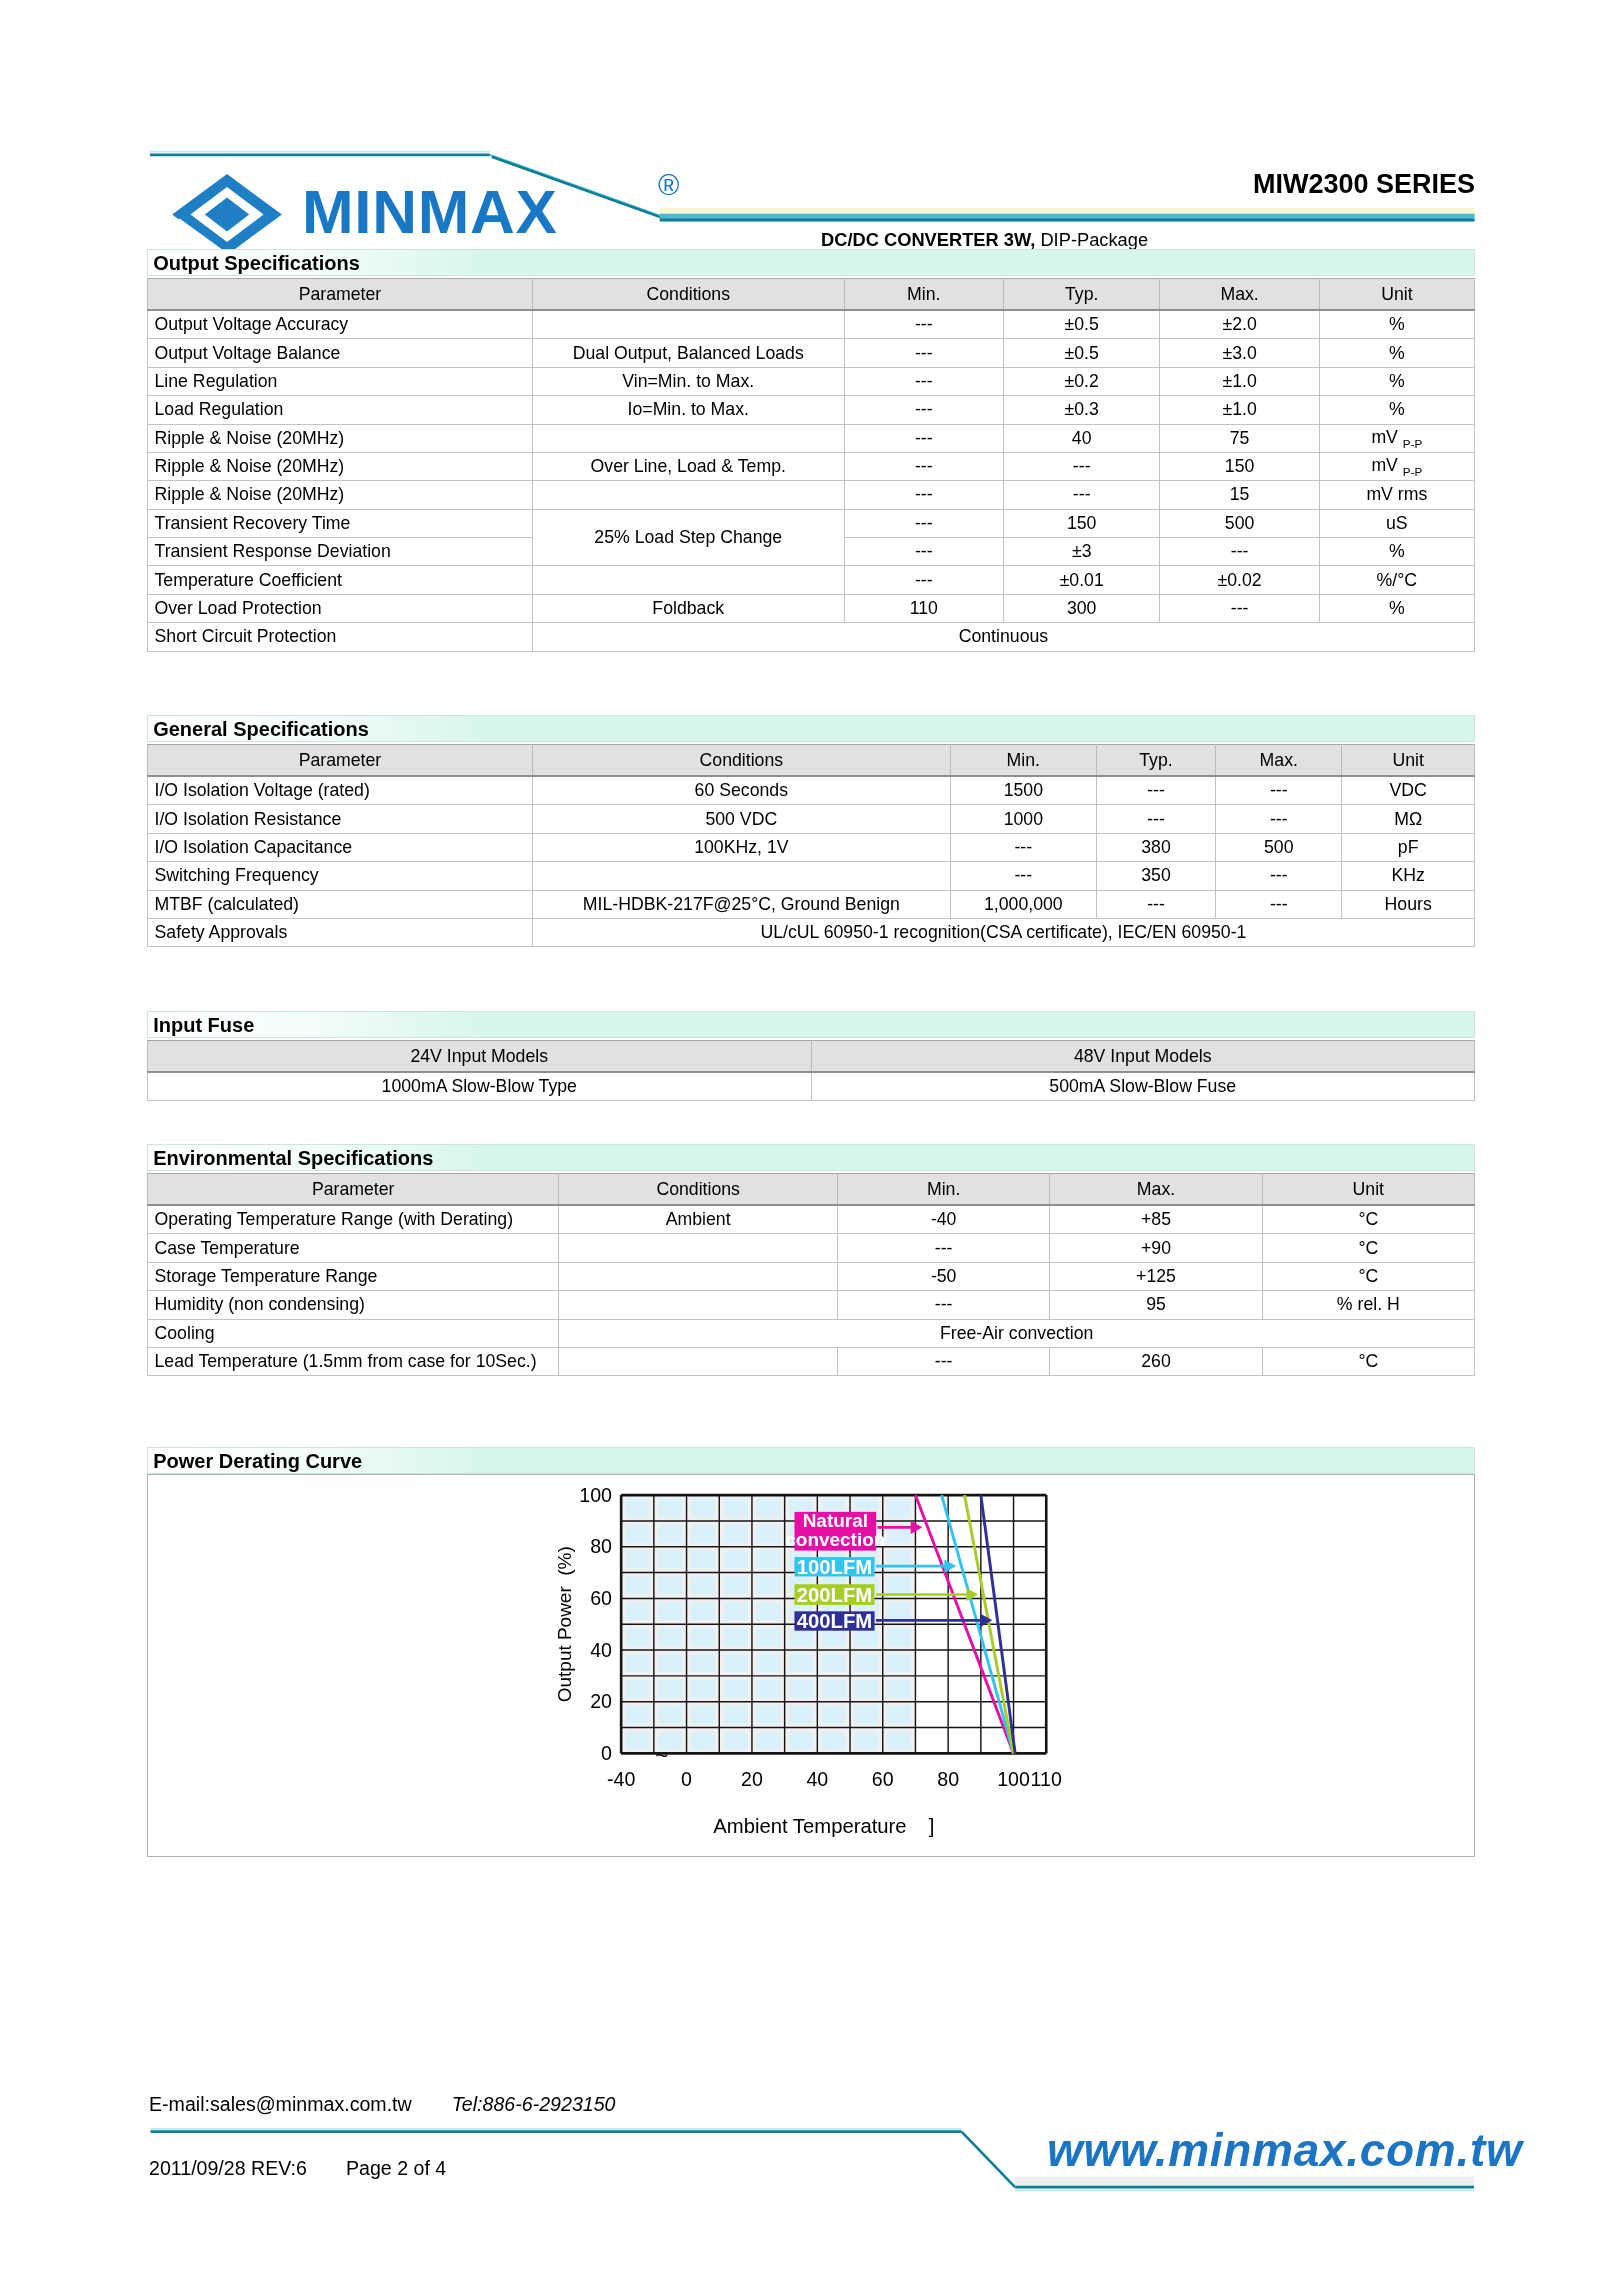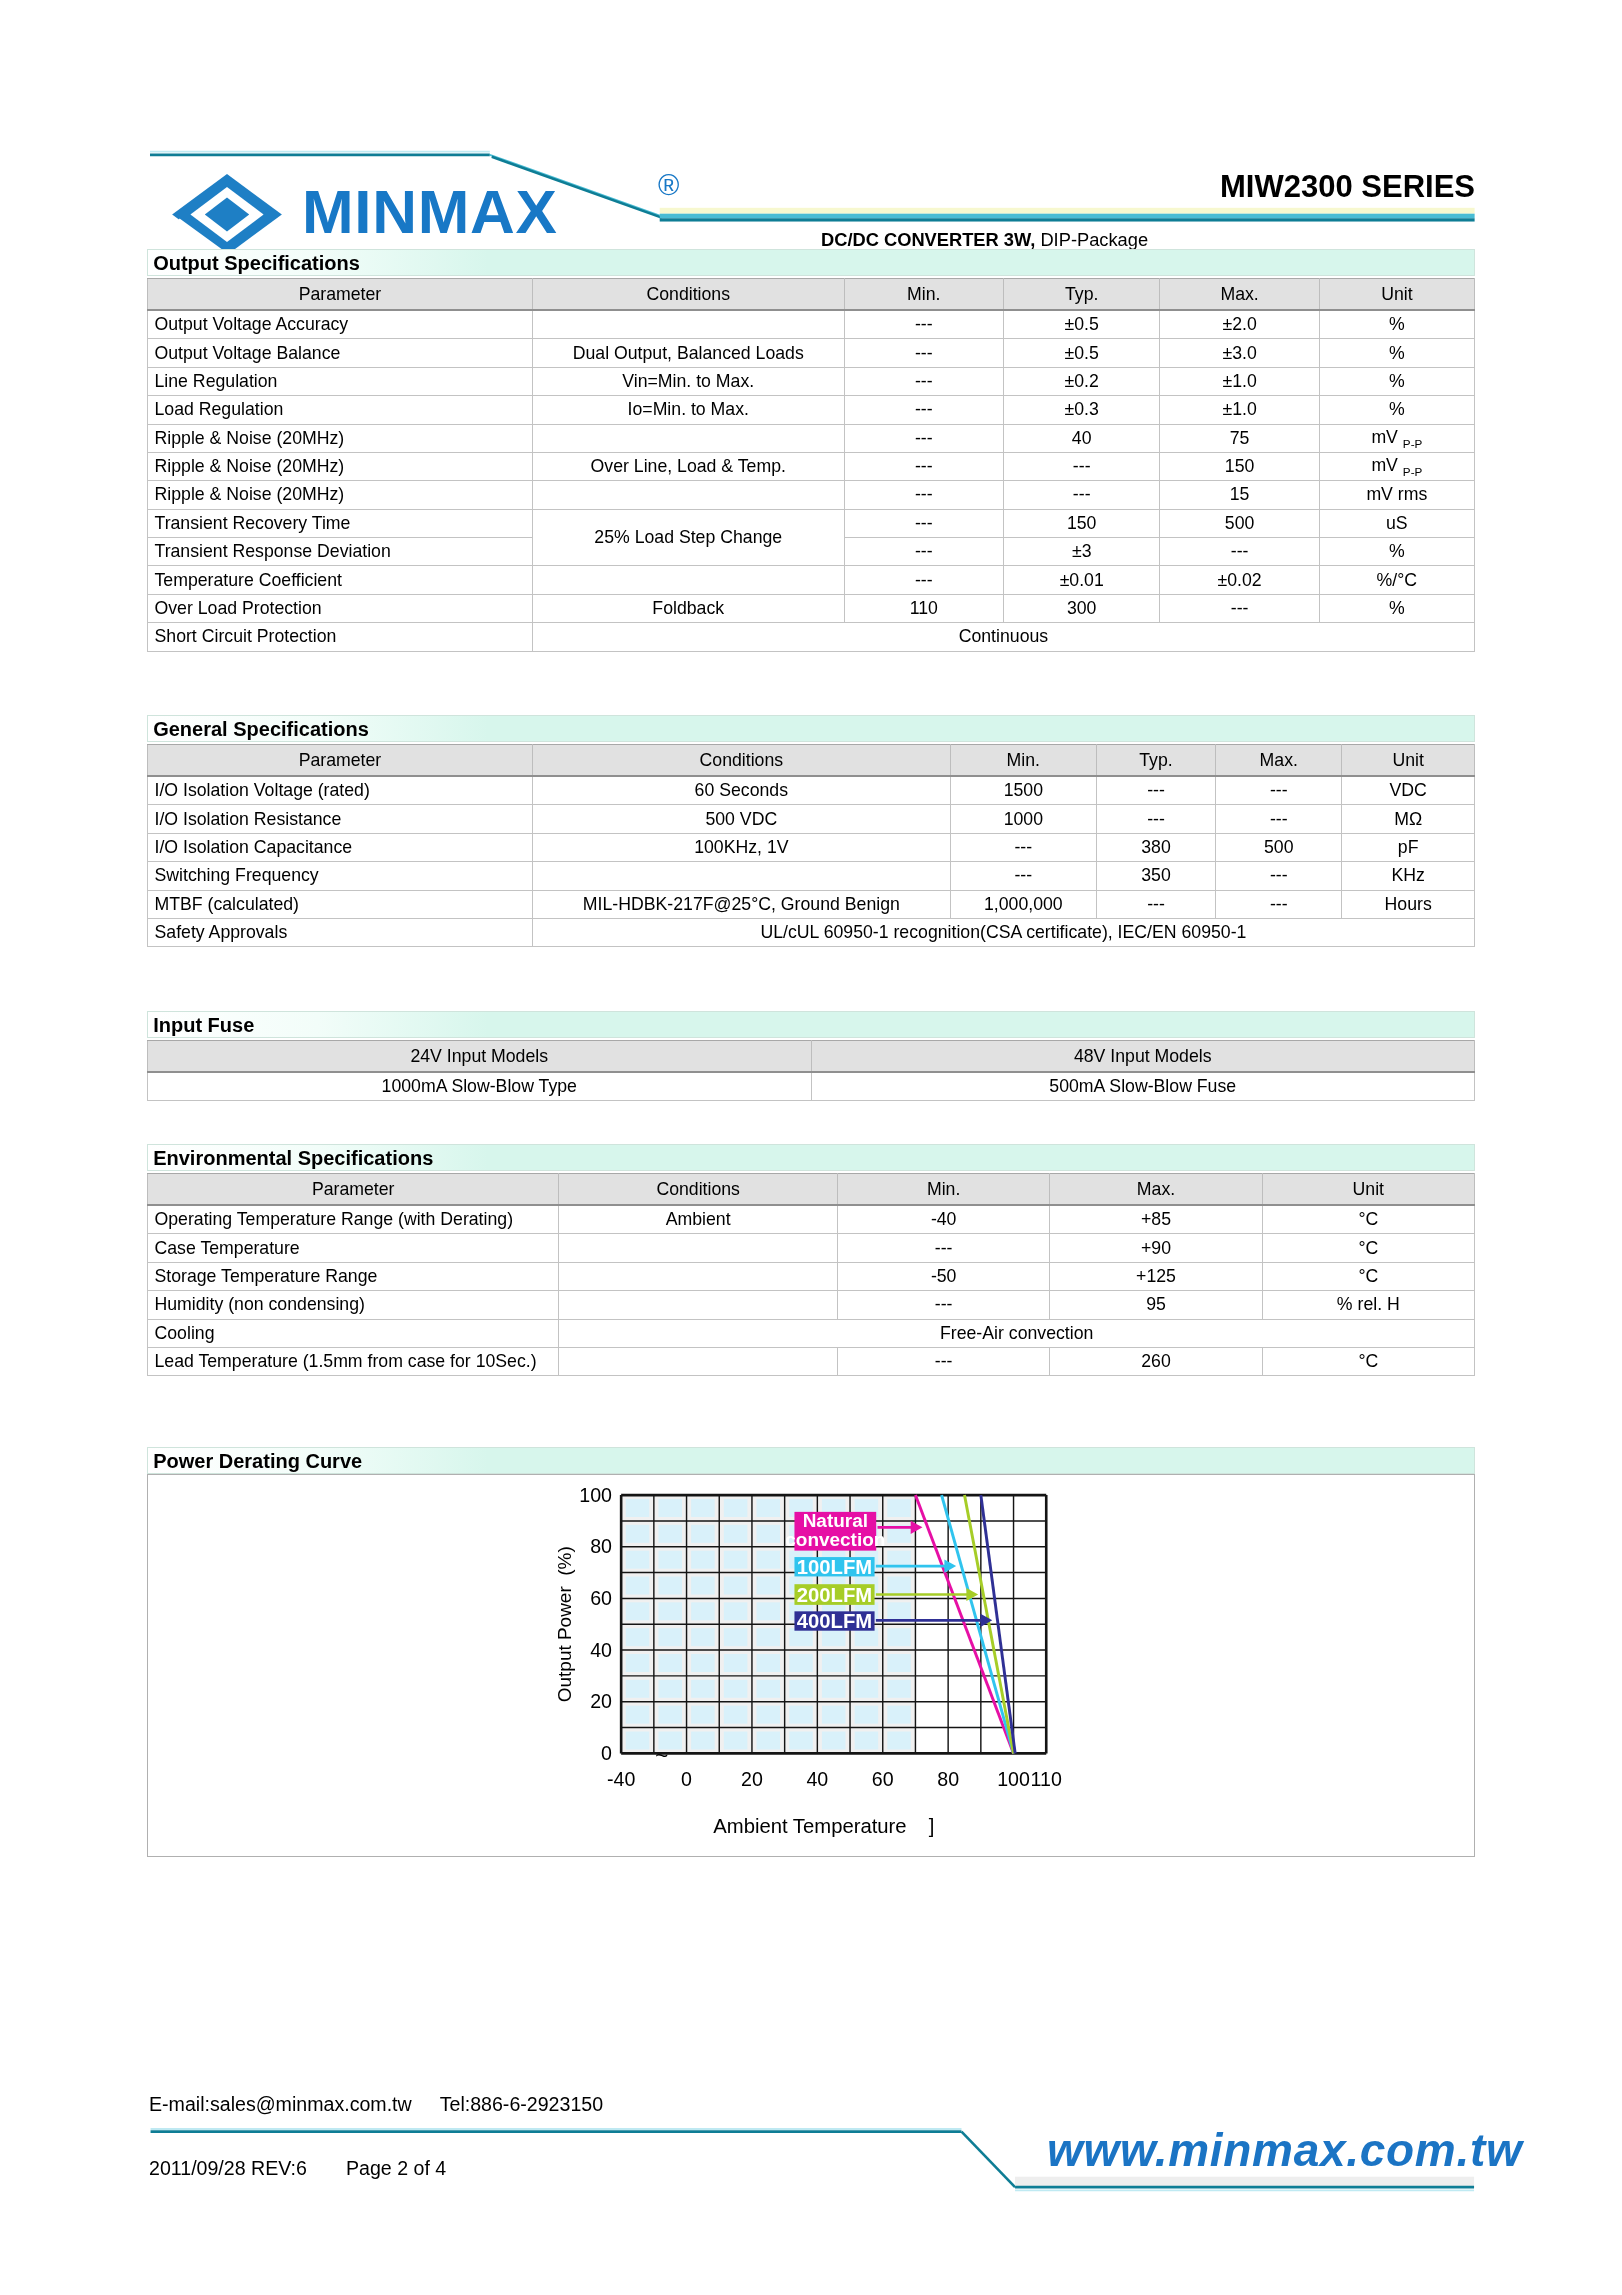--- a/index.html
+++ b/index.html
@@ -5,21 +5,21 @@
   html,body{margin:0;padding:0;background:#ffffff;}
   .page{position:relative;width:1622px;height:2295px;background:#fff;
         font-family:"Liberation Sans","DejaVu Sans",sans-serif;color:#000;overflow:hidden;}
   .abs{position:absolute;}
 
   
   .brand-word{position:absolute;left:302px;top:181px;font-size:62px;font-weight:bold;
               color:var(--brand-blue);letter-spacing:0.7px;line-height:1;text-align:center;}
   .reg-mark{position:absolute;left:658px;top:171px;font-size:29px;color:var(--brand-blue);line-height:1;}
   .series-title{position:absolute;left:821px;top:171px;width:654px;text-align:right;
-                font-size:31px;font-weight:bold;letter-spacing:0px;line-height:1;}
+                font-size:27px;font-weight:bold;letter-spacing:0px;line-height:1;}
   .series-sub{position:absolute;left:821px;top:229px;width:654px;font-size:18.3px;}
   .series-sub b{font-weight:bold;}
 
   
   .sec{position:absolute;left:147px;width:1328px;}
   .bar{height:25px;display:flex;align-items:flex-end;border:0.7px solid #cfe4dc;
        background:linear-gradient(90deg,#ffffff 0px,#f2fdf9 170px,var(--mint) 340px,var(--mint) 100%);}
   .bar-title{font-size:20px;font-weight:bold;padding-left:5.2px;letter-spacing:0px;white-space:pre;}
 
   
@@ -37,21 +37,21 @@
   sub{font-size:66%;}
 
   
   .chart-box{position:absolute;left:147px;top:1474px;width:1328px;height:383px;
              background:#fff;border:1.3px solid #b0b0b0;box-sizing:border-box;}
   #derating-chart{position:absolute;left:543px;top:1482px;}
   #derating-chart text{font-family:"Liberation Sans","DejaVu Sans",sans-serif;}
 
   
   .foot-contact{position:absolute;left:149px;top:2093px;font-size:19.6px;}
-  .foot-contact .tel{margin-left:28px;}
+  .foot-contact .tel{margin-left:40px;font-style:italic;}
   .foot-rev{position:absolute;left:149px;top:2157px;font-size:19.6px;}
   .foot-rev .pg{margin-left:39px;}
   .foot-web{position:absolute;left:1047px;top:2123px;width:419px;text-align:center;
             font-size:46px;font-weight:bold;font-style:italic;color:var(--www-blue);letter-spacing:0.7px;}
 </style>
 </head>
 <body>
 
 <div class="page">
 

